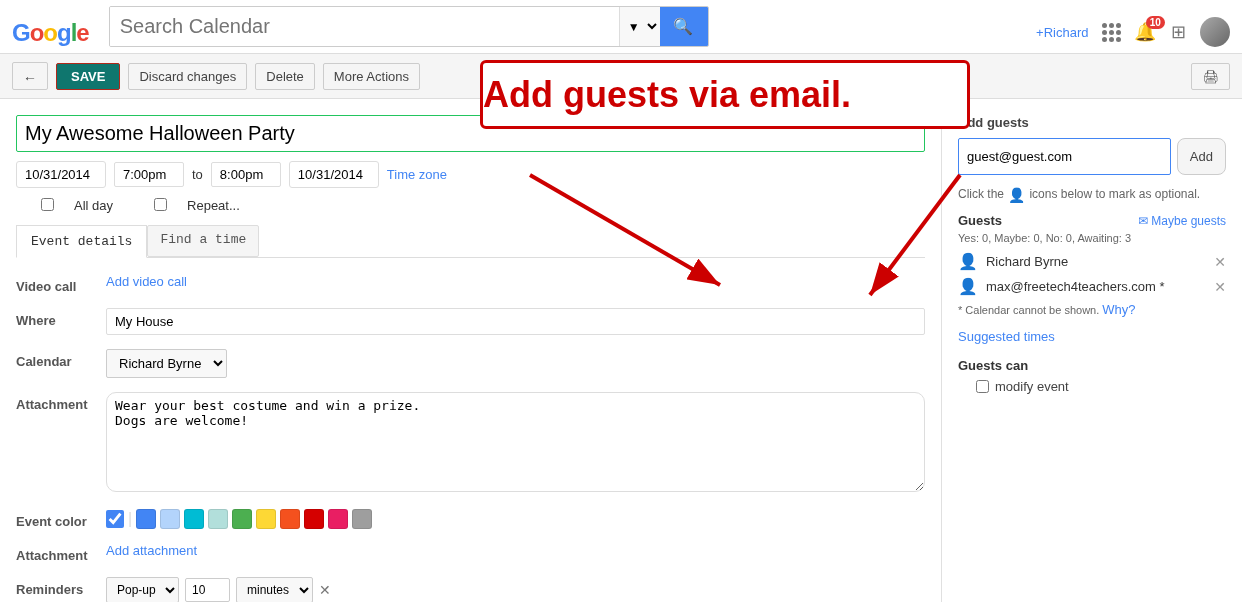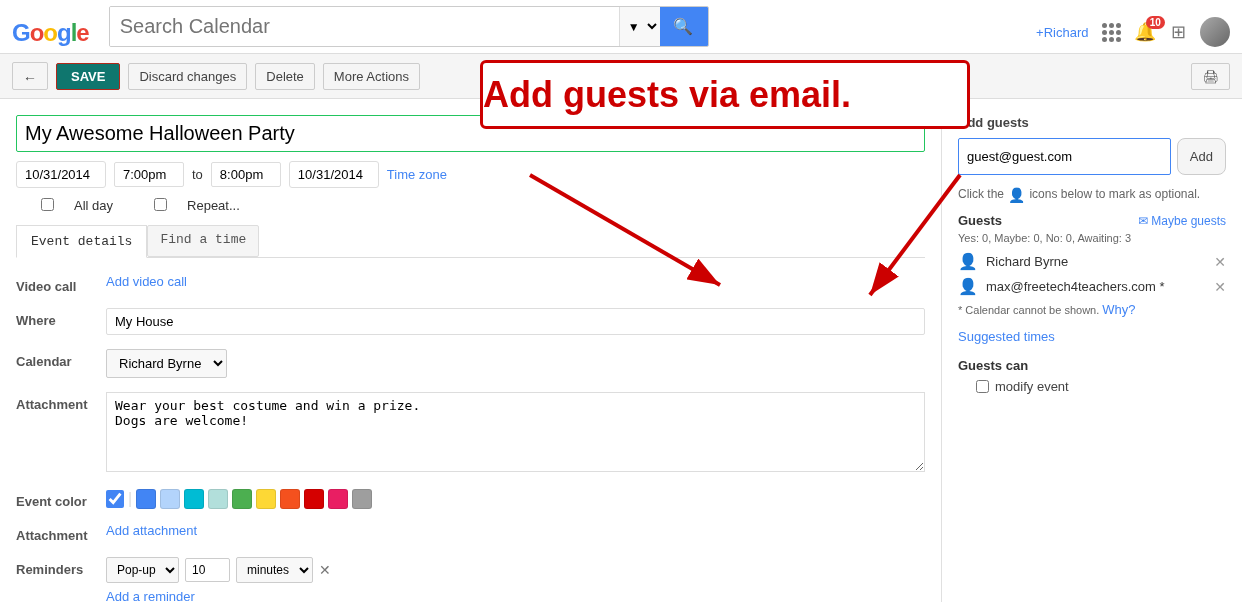--- a/index.html
+++ b/index.html
@@ -217,23 +217,23 @@
     .calendar-select {
       border: 1px solid #ccc;
       border-radius: 2px;
       padding: 5px 8px;
       font-size: 13px;
       background: #f8f8f8;
       cursor: pointer;
     }
     .desc-textarea {
       width: 100%;
-      height: 80px;
+      height: 100px;
       border: 1px solid #ddd;
-      border-radius: 0;
+      border-radius: 10px;
       padding: 5px 8px;
       font-size: 13px;
       resize: vertical;
       outline: none;
     }
 
     
     .color-swatches {
       display: flex;
       align-items: center;

